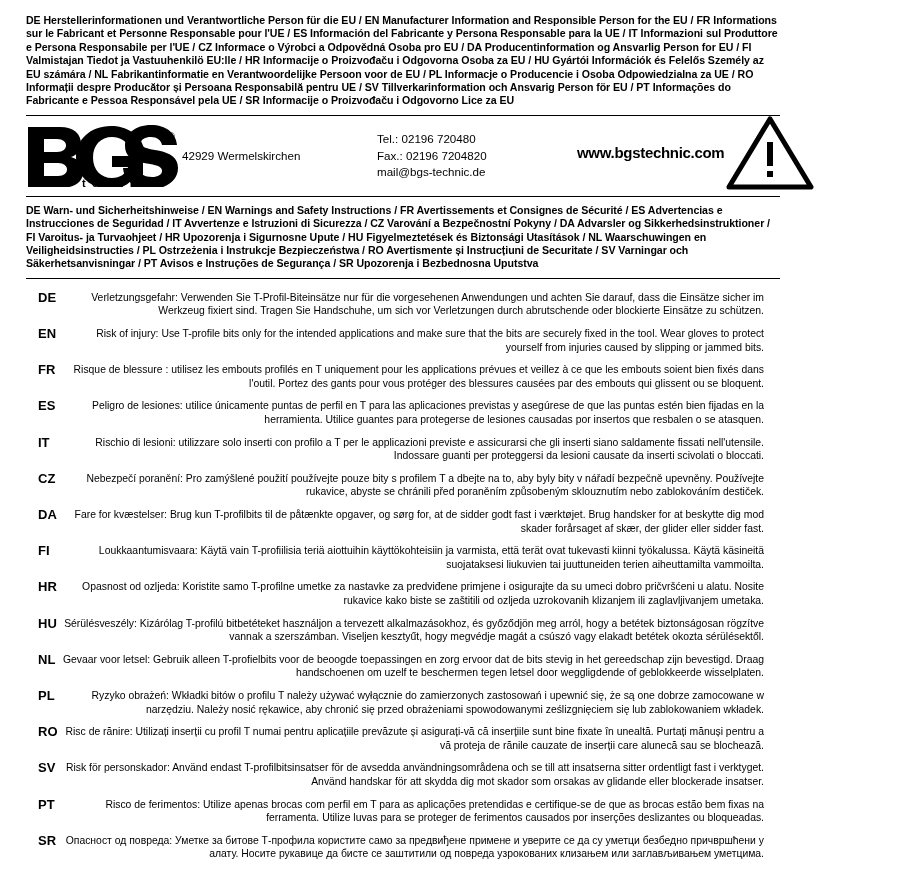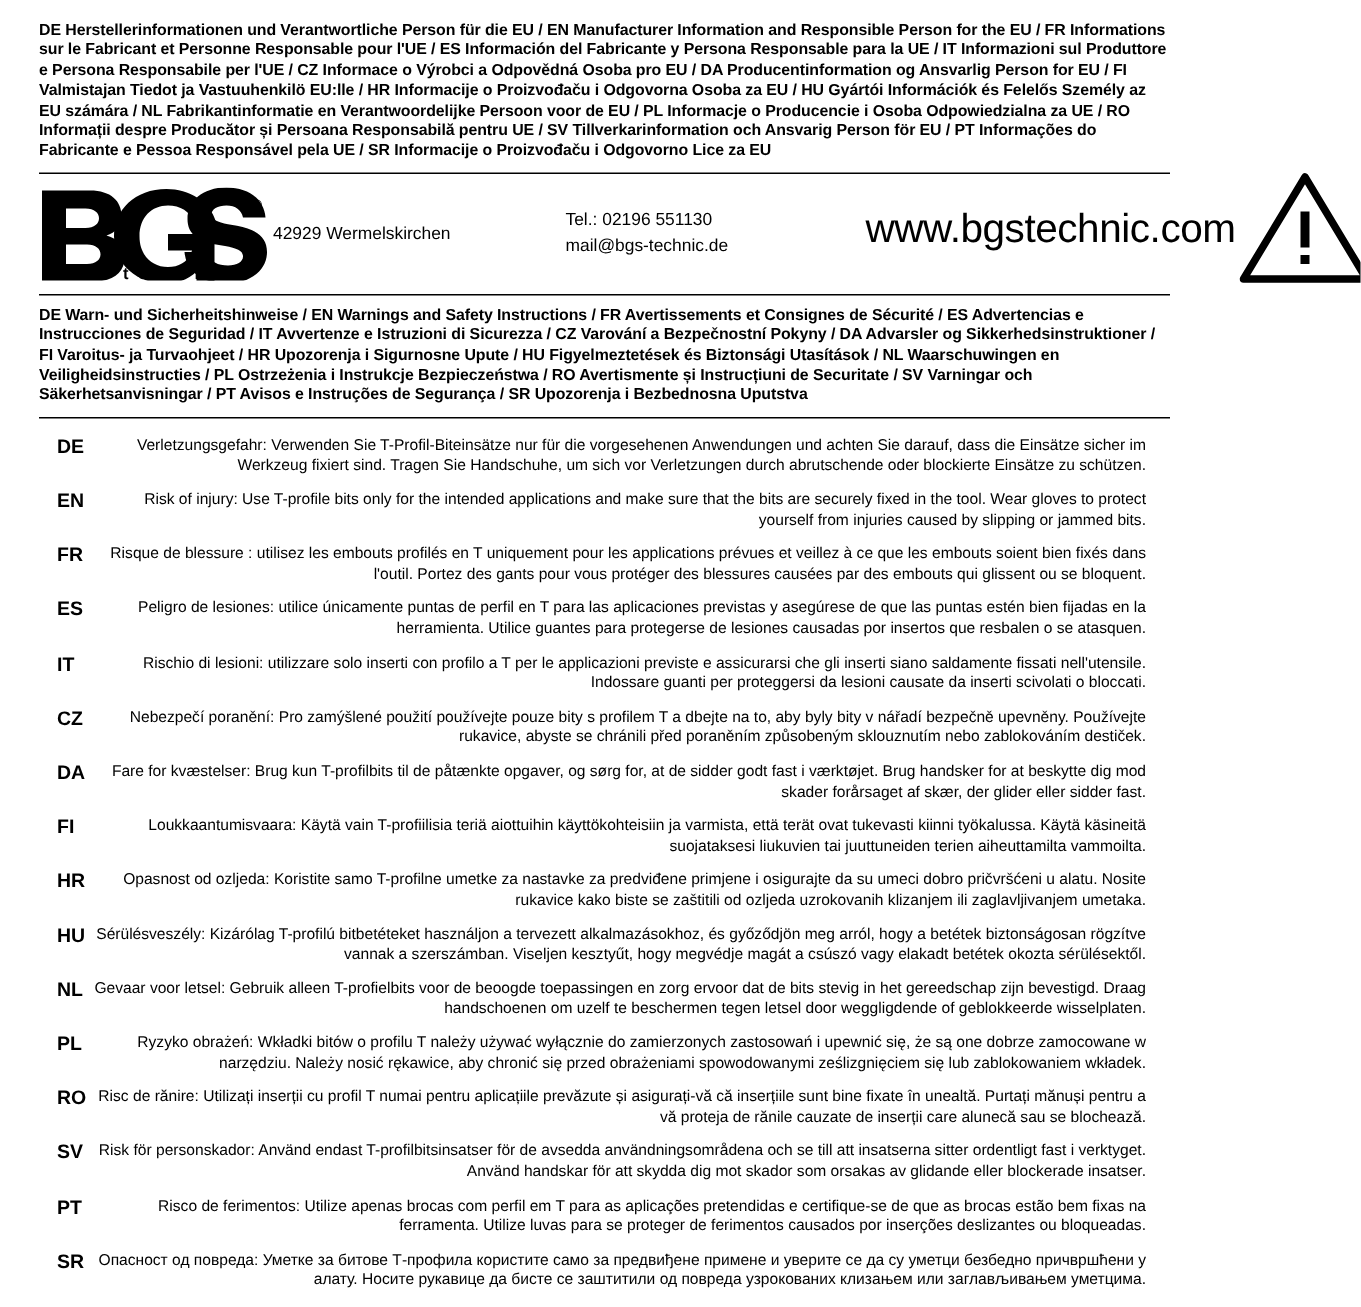--- a/index.html
+++ b/index.html
@@ -54,22 +54,22 @@
     padding-top: 2px;
   }
   .contact {
     flex: 0 0 200px;
     font-size: 11.6px;
     line-height: 16.5px;
     padding-top: 2px;
   }
   .website {
     flex: 1 1 auto;
-    font-size: 27px;
-    font-weight: normal;
+    font-size: 15px;
+    font-weight: bold;
     letter-spacing: -0.3px;
     padding-bottom: 4px;
   }
   .warn-tri {
     flex: 0 0 90px;
     text-align: right;
     padding-right: 2px;
   }
   
   .list {
@@ -121,21 +121,22 @@
         <span style="position:absolute; left:56px; top:-10px; font-size:11px; font-weight:bold; letter-spacing:1.6px;">t e c h n i c</span>
         <span style="position:absolute; left:142px; top:-56px; font-size:9px;">®</span>
       </div>
     </div>
 
     <div class="addr">
       <div>42929 Wermelskirchen</div>
     </div>
 
     <div class="contact">
-      <div>Tel.: 02196 551130</div>
+      <div>Tel.: 02196 720480</div>
+      <div>Fax.: 02196 7204820</div>
       <div>mail@bgs-technic.de</div>
     </div>
 
     <div class="website">www.bgstechnic.com</div>
 
     <div class="warn-tri">
       <svg width="88" height="74" viewBox="0 0 88 74" xmlns="http://www.w3.org/2000/svg" aria-hidden="true">
         <polygon points="44,3 85,71 3,71" fill="none" stroke="#000000" stroke-width="5" stroke-linejoin="round"></polygon>
         <rect x="41" y="26" width="6" height="24" fill="#000000"></rect>
         <rect x="41" y="55" width="6" height="6" fill="#000000"></rect>

